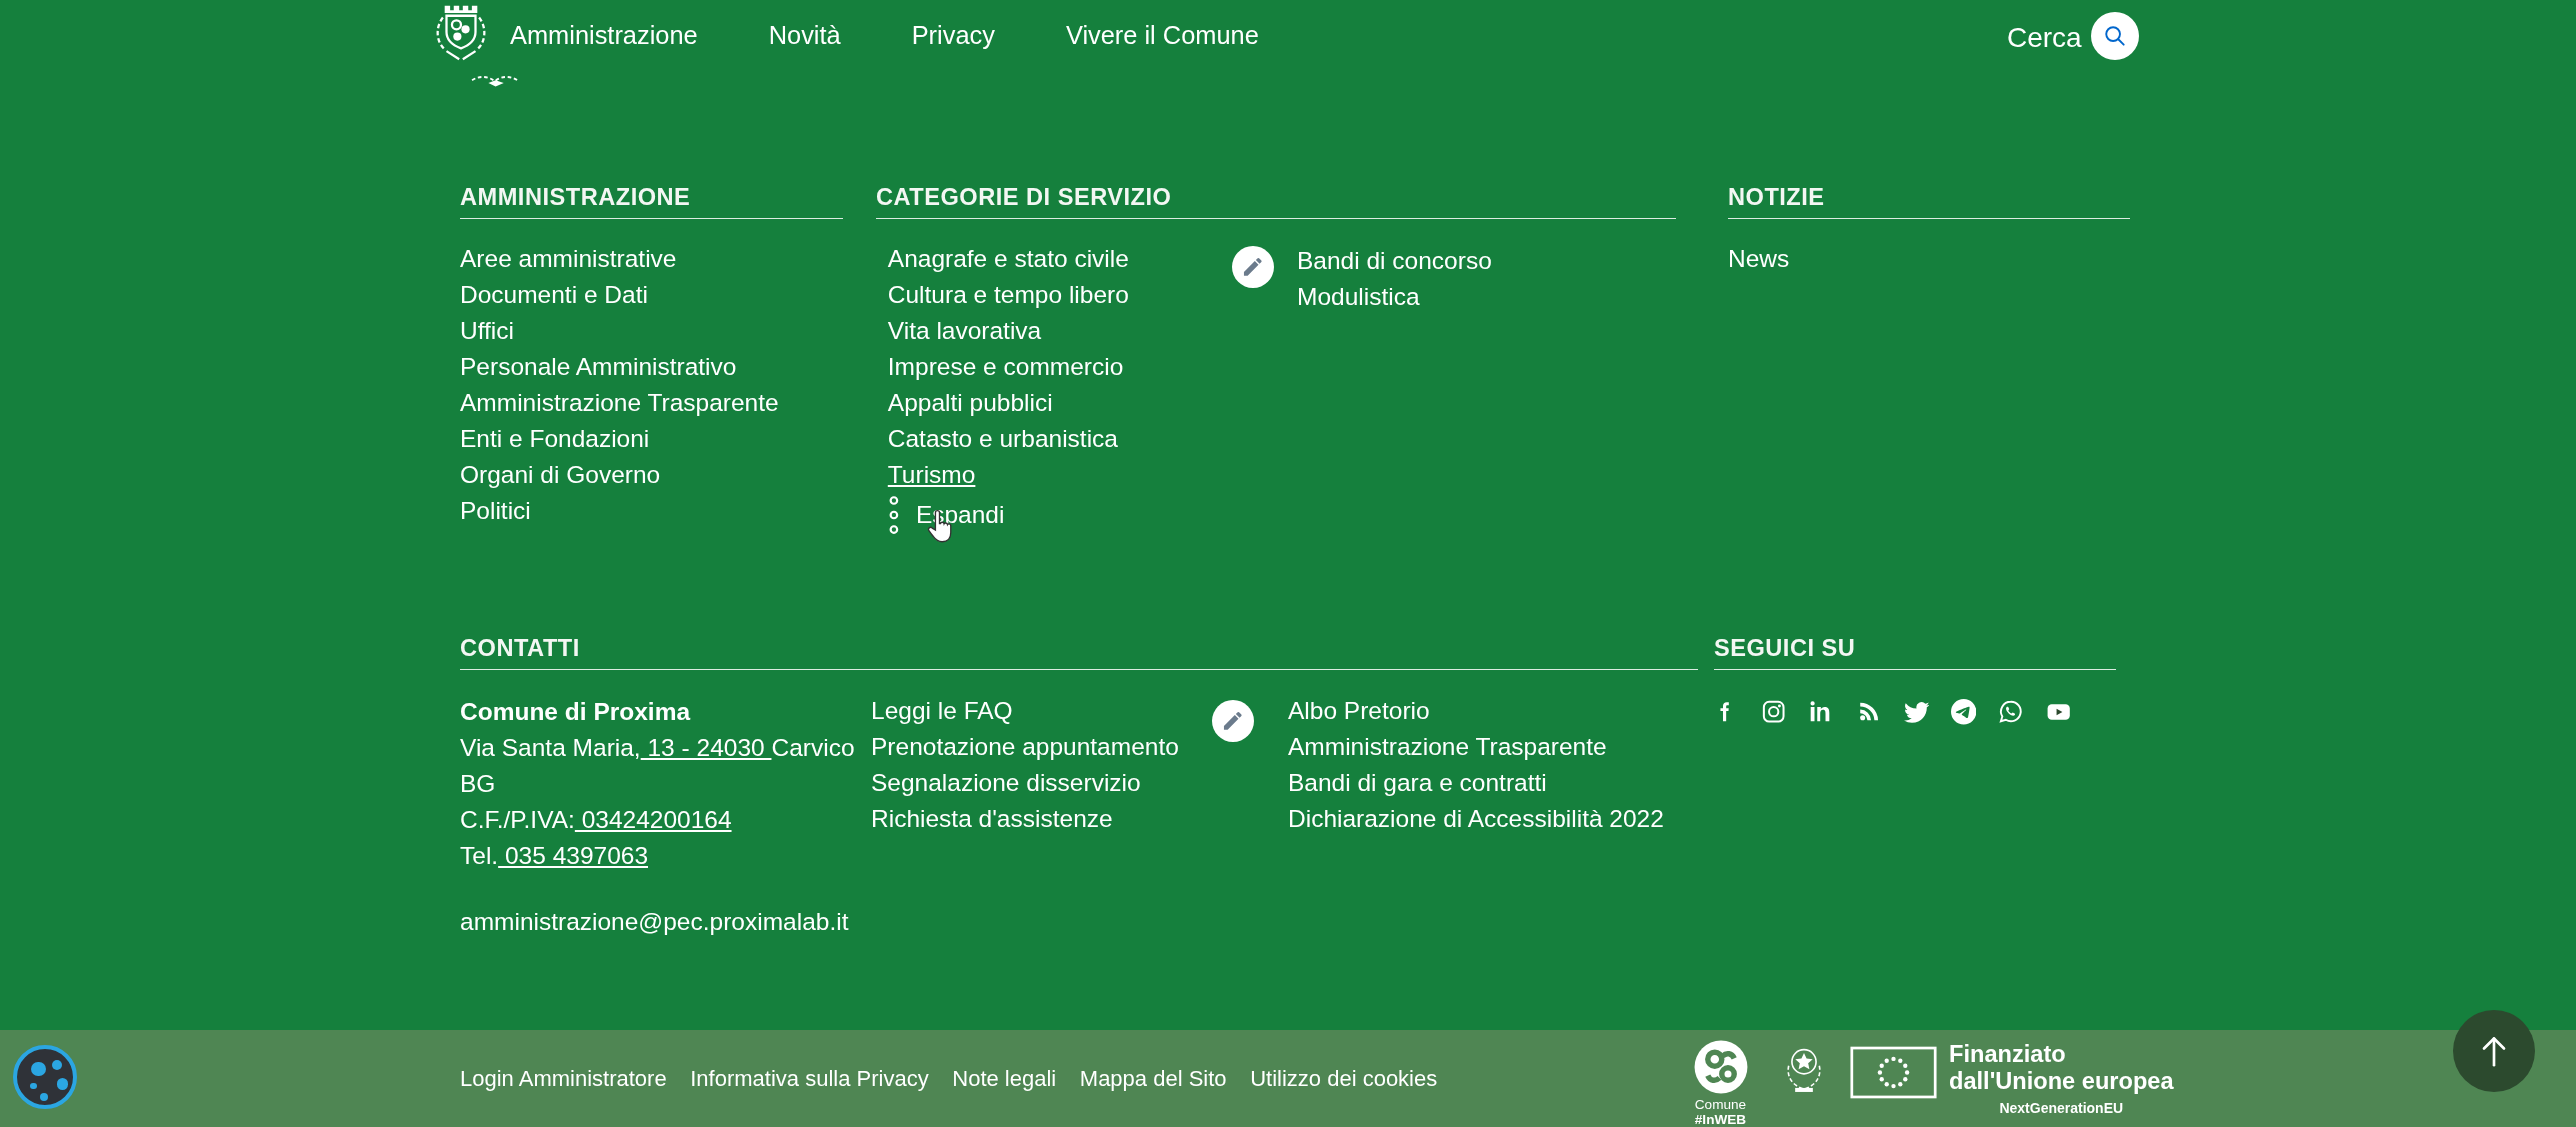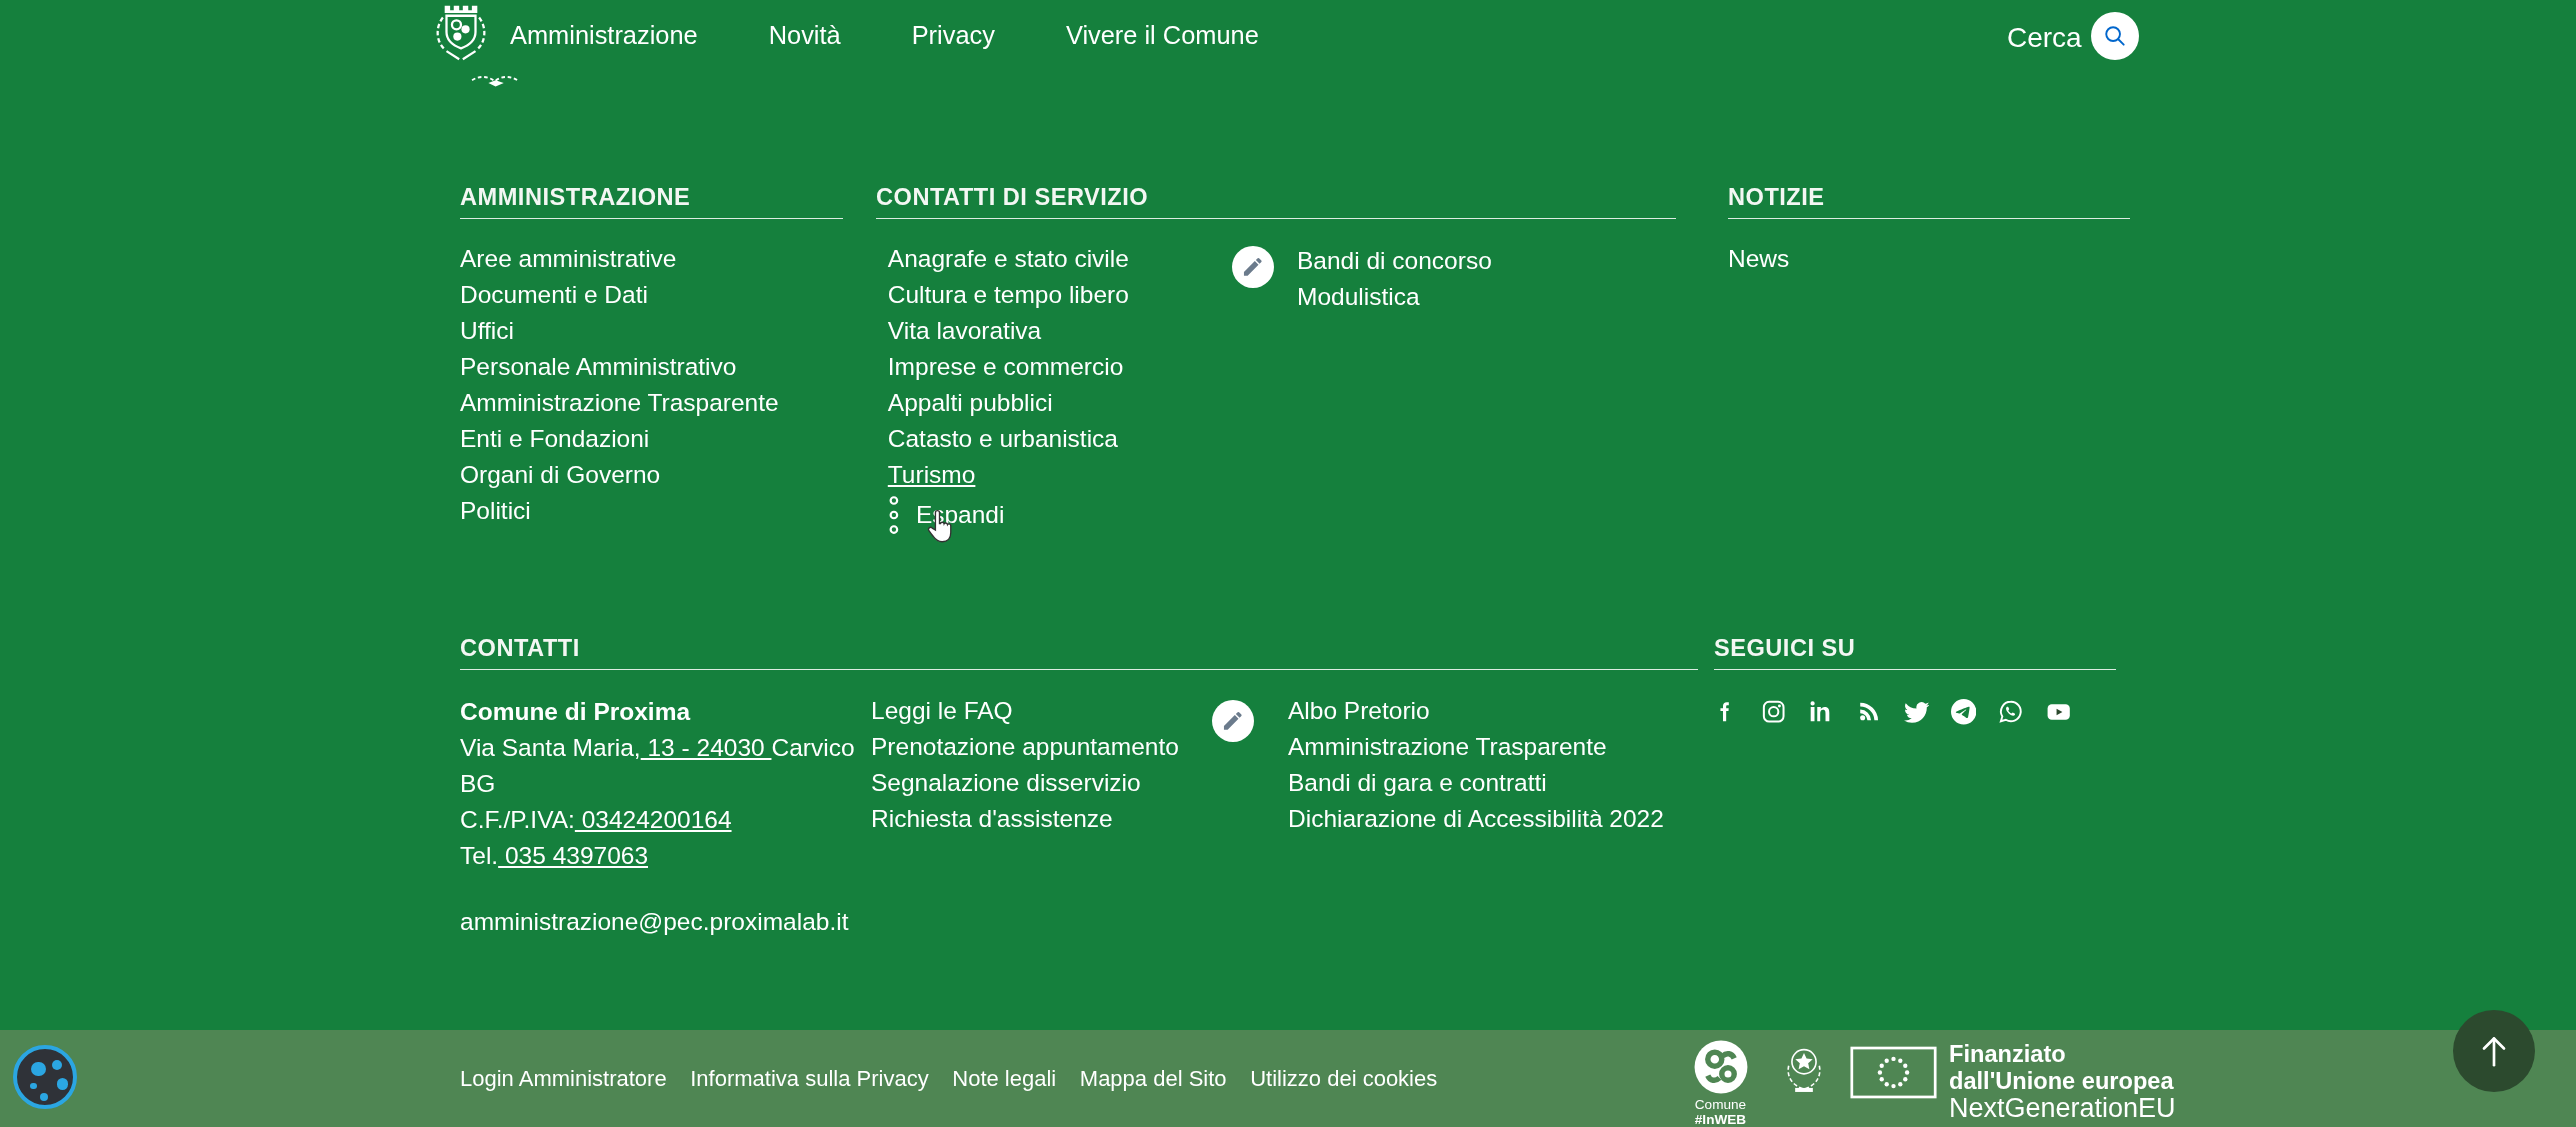--- a/index.html
+++ b/index.html
@@ -50,21 +50,21 @@
   
   .bottombar{position:absolute;left:0;top:1030px;width:2576px;height:97px;background:#4f8653;}
   .bb-links{position:absolute;left:460px;top:0;height:97px;display:flex;align-items:center;gap:23.6px;font-size:22px;}
   .bb-comune{position:absolute;left:1686px;top:9px;width:69px;text-align:center;}
   .bb-comune .cap{font-size:13.6px;line-height:14.5px;}
   .bb-comune .cap.b{font-weight:700;}
   .bb-emblem{position:absolute;left:1775px;top:9px;}
   .bb-flag{position:absolute;left:1850px;top:16.3px;}
   .eu-text{position:absolute;left:1949px;top:11px;line-height:27px;}
   .eu-text .l1,.eu-text .l2{font-size:23.6px;font-weight:700;}
-  .eu-text .l3{font-size:27px;font-weight:400;}
+  .eu-text .l3{font-size:14px;font-weight:700;text-align:center;}
   
   .scroll-top{position:absolute;left:2453px;top:1010px;width:82px;height:82px;border-radius:50%;
     background:#2c4a2e;border:none;display:flex;align-items:center;justify-content:center;cursor:pointer;}
   .a11y-widget{position:absolute;left:12.7px;top:1045px;width:64px;height:64px;border-radius:50%;
     background:#2f3238;border:4.5px solid #2ba6e2;box-sizing:border-box;cursor:pointer;padding:0;}
   .a11y-widget i{position:absolute;border-radius:50%;background:#2ba6e2;display:block;}
   .cursor{position:absolute;left:923px;top:509px;pointer-events:none;}
 </style>
 </head>
 <body>
@@ -114,21 +114,21 @@
       <li><a>Uffici</a></li>
       <li><a>Personale Amministrativo</a></li>
       <li><a>Amministrazione Trasparente</a></li>
       <li><a>Enti e Fondazioni</a></li>
       <li><a>Organi di Governo</a></li>
       <li><a>Politici</a></li>
     </ul>
   </section>
 
   <section class="fcol c2">
-    <h2>CONTATTI DI SERVIZIO</h2>
+    <h2>CATEGORIE DI SERVIZIO</h2>
     <hr class="rule">
     <ul class="svc">
       <li><a>Anagrafe e stato civile</a></li>
       <li><a>Cultura e tempo libero</a></li>
       <li><a>Vita lavorativa</a></li>
       <li><a>Imprese e commercio</a></li>
       <li><a>Appalti pubblici</a></li>
       <li><a>Catasto e urbanistica</a></li>
       <li><a class="hovered">Turismo</a></li>
     </ul>

